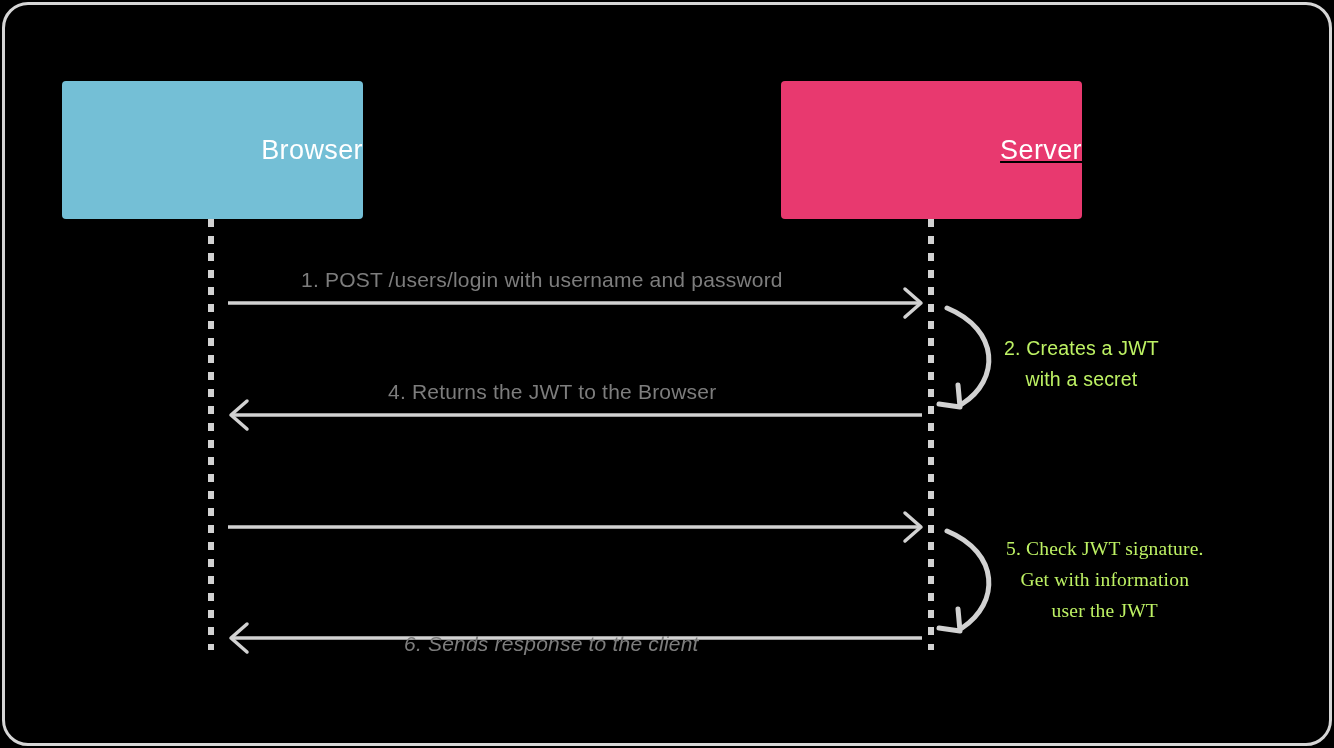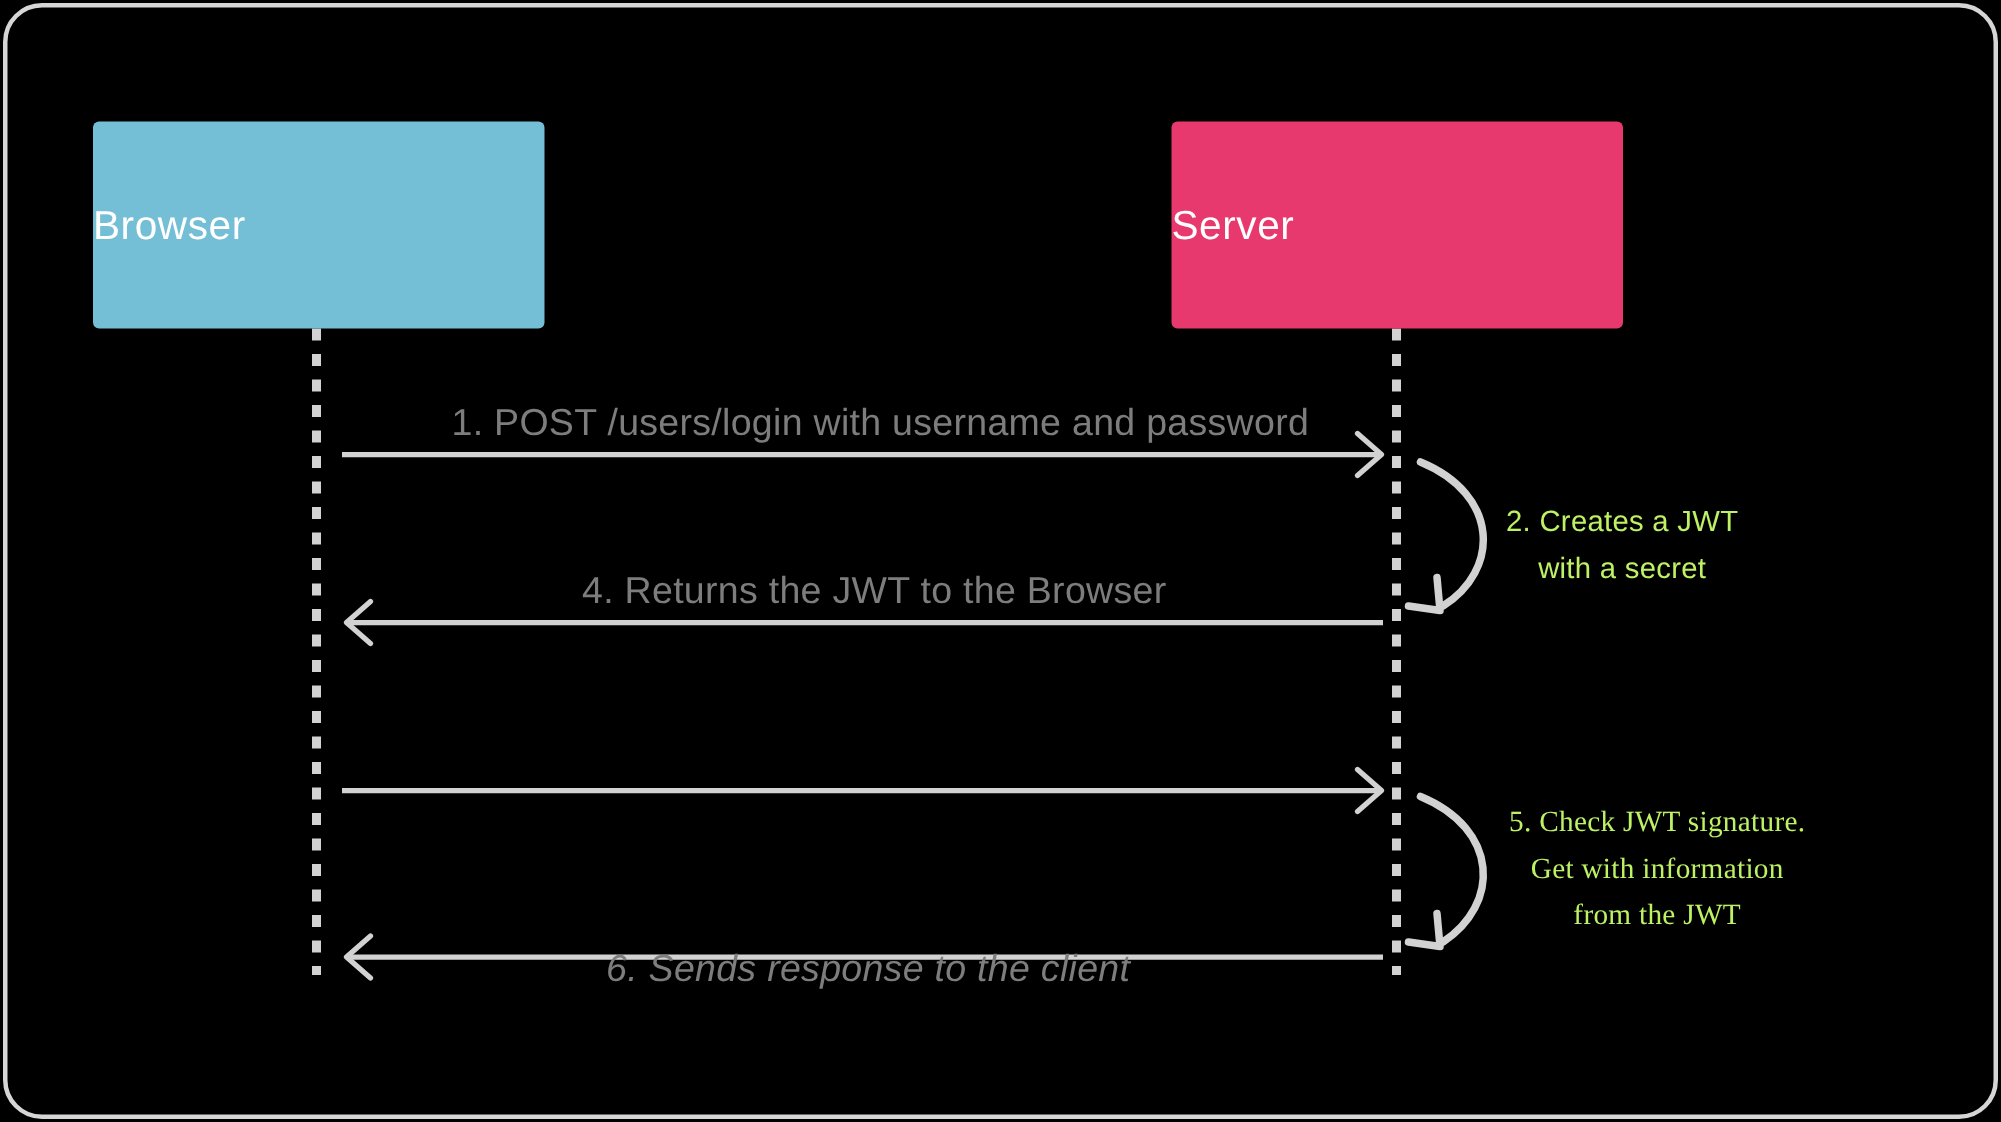--- a/index.html
+++ b/index.html
@@ -37,21 +37,21 @@
     top: 0;
     width: 1334px;
     height: 748px;
   }
   .actor-box {
     position: absolute;
     box-sizing: border-box;
     border-radius: 4px;
     display: flex;
     align-items: center;
-    justify-content: flex-start;
+    justify-content: flex-end;
   }
   .actor-label {
     color: #ffffff;
     font-size: 27px;
     font-weight: 400;
     letter-spacing: 0.4px;
     font-family: "Liberation Sans", sans-serif;
   }
   #actor-browser {
     left: 62px;
@@ -61,21 +61,21 @@
   }
   #actor-server {
     left: 781px;
     top: 81px;
     width: 301px;
     height: 138px;
   }
   .msg-label {
     position: absolute;
     color: #7d7d7d;
-    font-size: 25px;
+    font-size: 21px;
     font-weight: 400;
     letter-spacing: 0.2px;
     white-space: nowrap;
     font-family: "Liberation Sans", sans-serif;
   }
   .note-label {
     position: absolute;
     color: #bef264;
     font-size: 19.5px;
     font-weight: 400;
@@ -127,35 +127,35 @@
     <g>
       <line x1="231" y1="638" x2="922" y2="638" stroke="#d2d2d2" stroke-width="3.5"></line>
       <polyline points="247,624 231,638 247,652" fill="none" stroke="#d2d2d2" stroke-width="3.5" stroke-linecap="round" stroke-linejoin="round"></polyline>
     </g>
   </svg>
 
   <div class="actor-box" id="actor-browser" style="background:#74bfd6;">
     <span class="actor-label">Browser</span>
   </div>
 
-  <div class="actor-box" id="actor-server" style="background:#e8396f;">
+  <div class="actor-box" id="actor-server" style="background:#e8396f;text-decoration:underline;">
     <span class="actor-label">Server</span>
   </div>
 
   <div class="msg-label" style="left:301px; top:268px;">1. POST /users/login with username and password</div>
 
   <div class="note-label" style="left:1004px; top:333px;">
     <div>2. Creates a JWT</div>
     <div>with a secret</div>
   </div>
 
   <div class="msg-label" style="left:388px; top:380px;">4. Returns the JWT to the Browser</div>
 
 
   <div class="note-label" style="left:1006px; top:533px;font-family:Liberation Serif, serif;">
     <div>5. Check JWT signature.</div>
     <div>Get with information</div>
-    <div>from the JWT</div>
+    <div>user the JWT</div>
   </div>
 
   <div class="msg-label" style="left:404px; top:632px;font-style:italic;">6. Sends response to the client</div>
 
 </div>
 
 </body></html>

